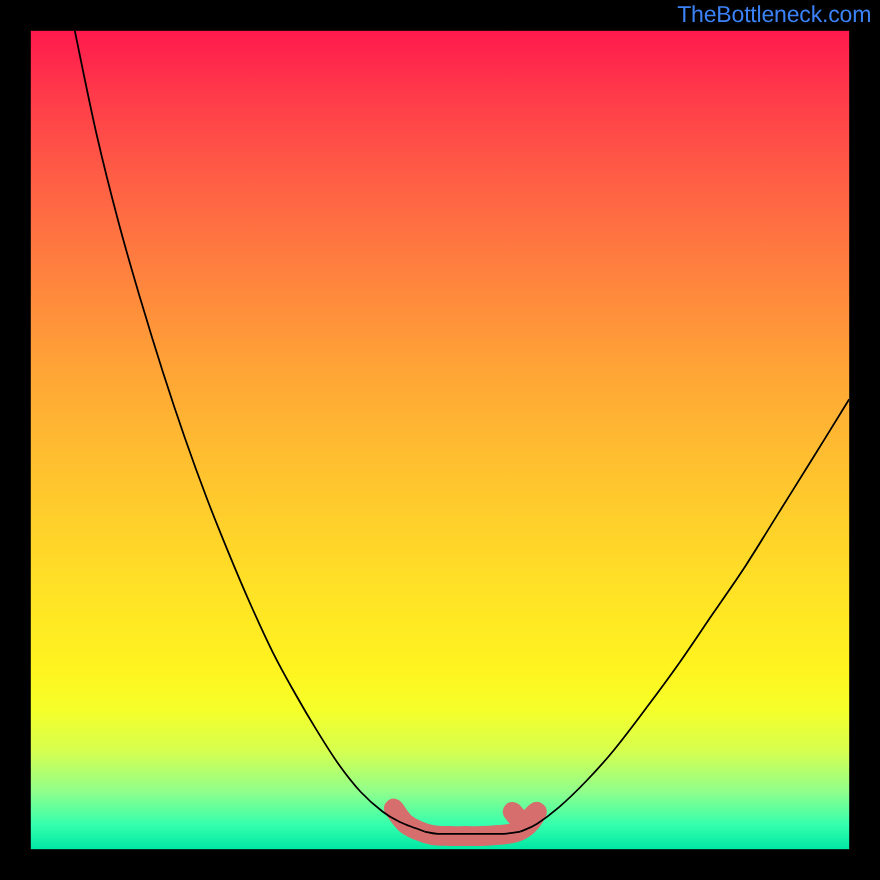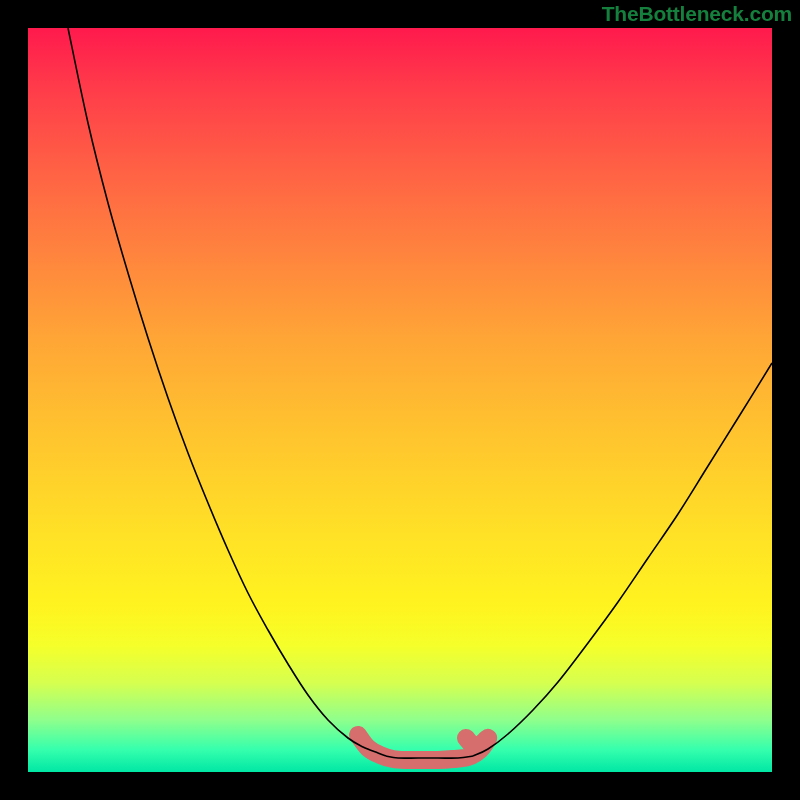--- a/index.html
+++ b/index.html
@@ -31,22 +31,22 @@
       #8fff8c 93%,
       #35ffad 97%,
       #00e7a4 100%);
     overflow: hidden;
   }
   .watermark {
     position: absolute;
     top: 2px;
     right: 8px;
     font-size: 21px;
-    font-weight: 700;
-    color: #15803d;
+    font-weight: 400;
+    color: #3b82f6;
     letter-spacing: -0.2px;
     z-index: 50;
     user-select: none;
   }
   svg.curve-layer {
     position: absolute;
     left: 0;
     top: 0;
     width: 744px;
     height: 744px;

